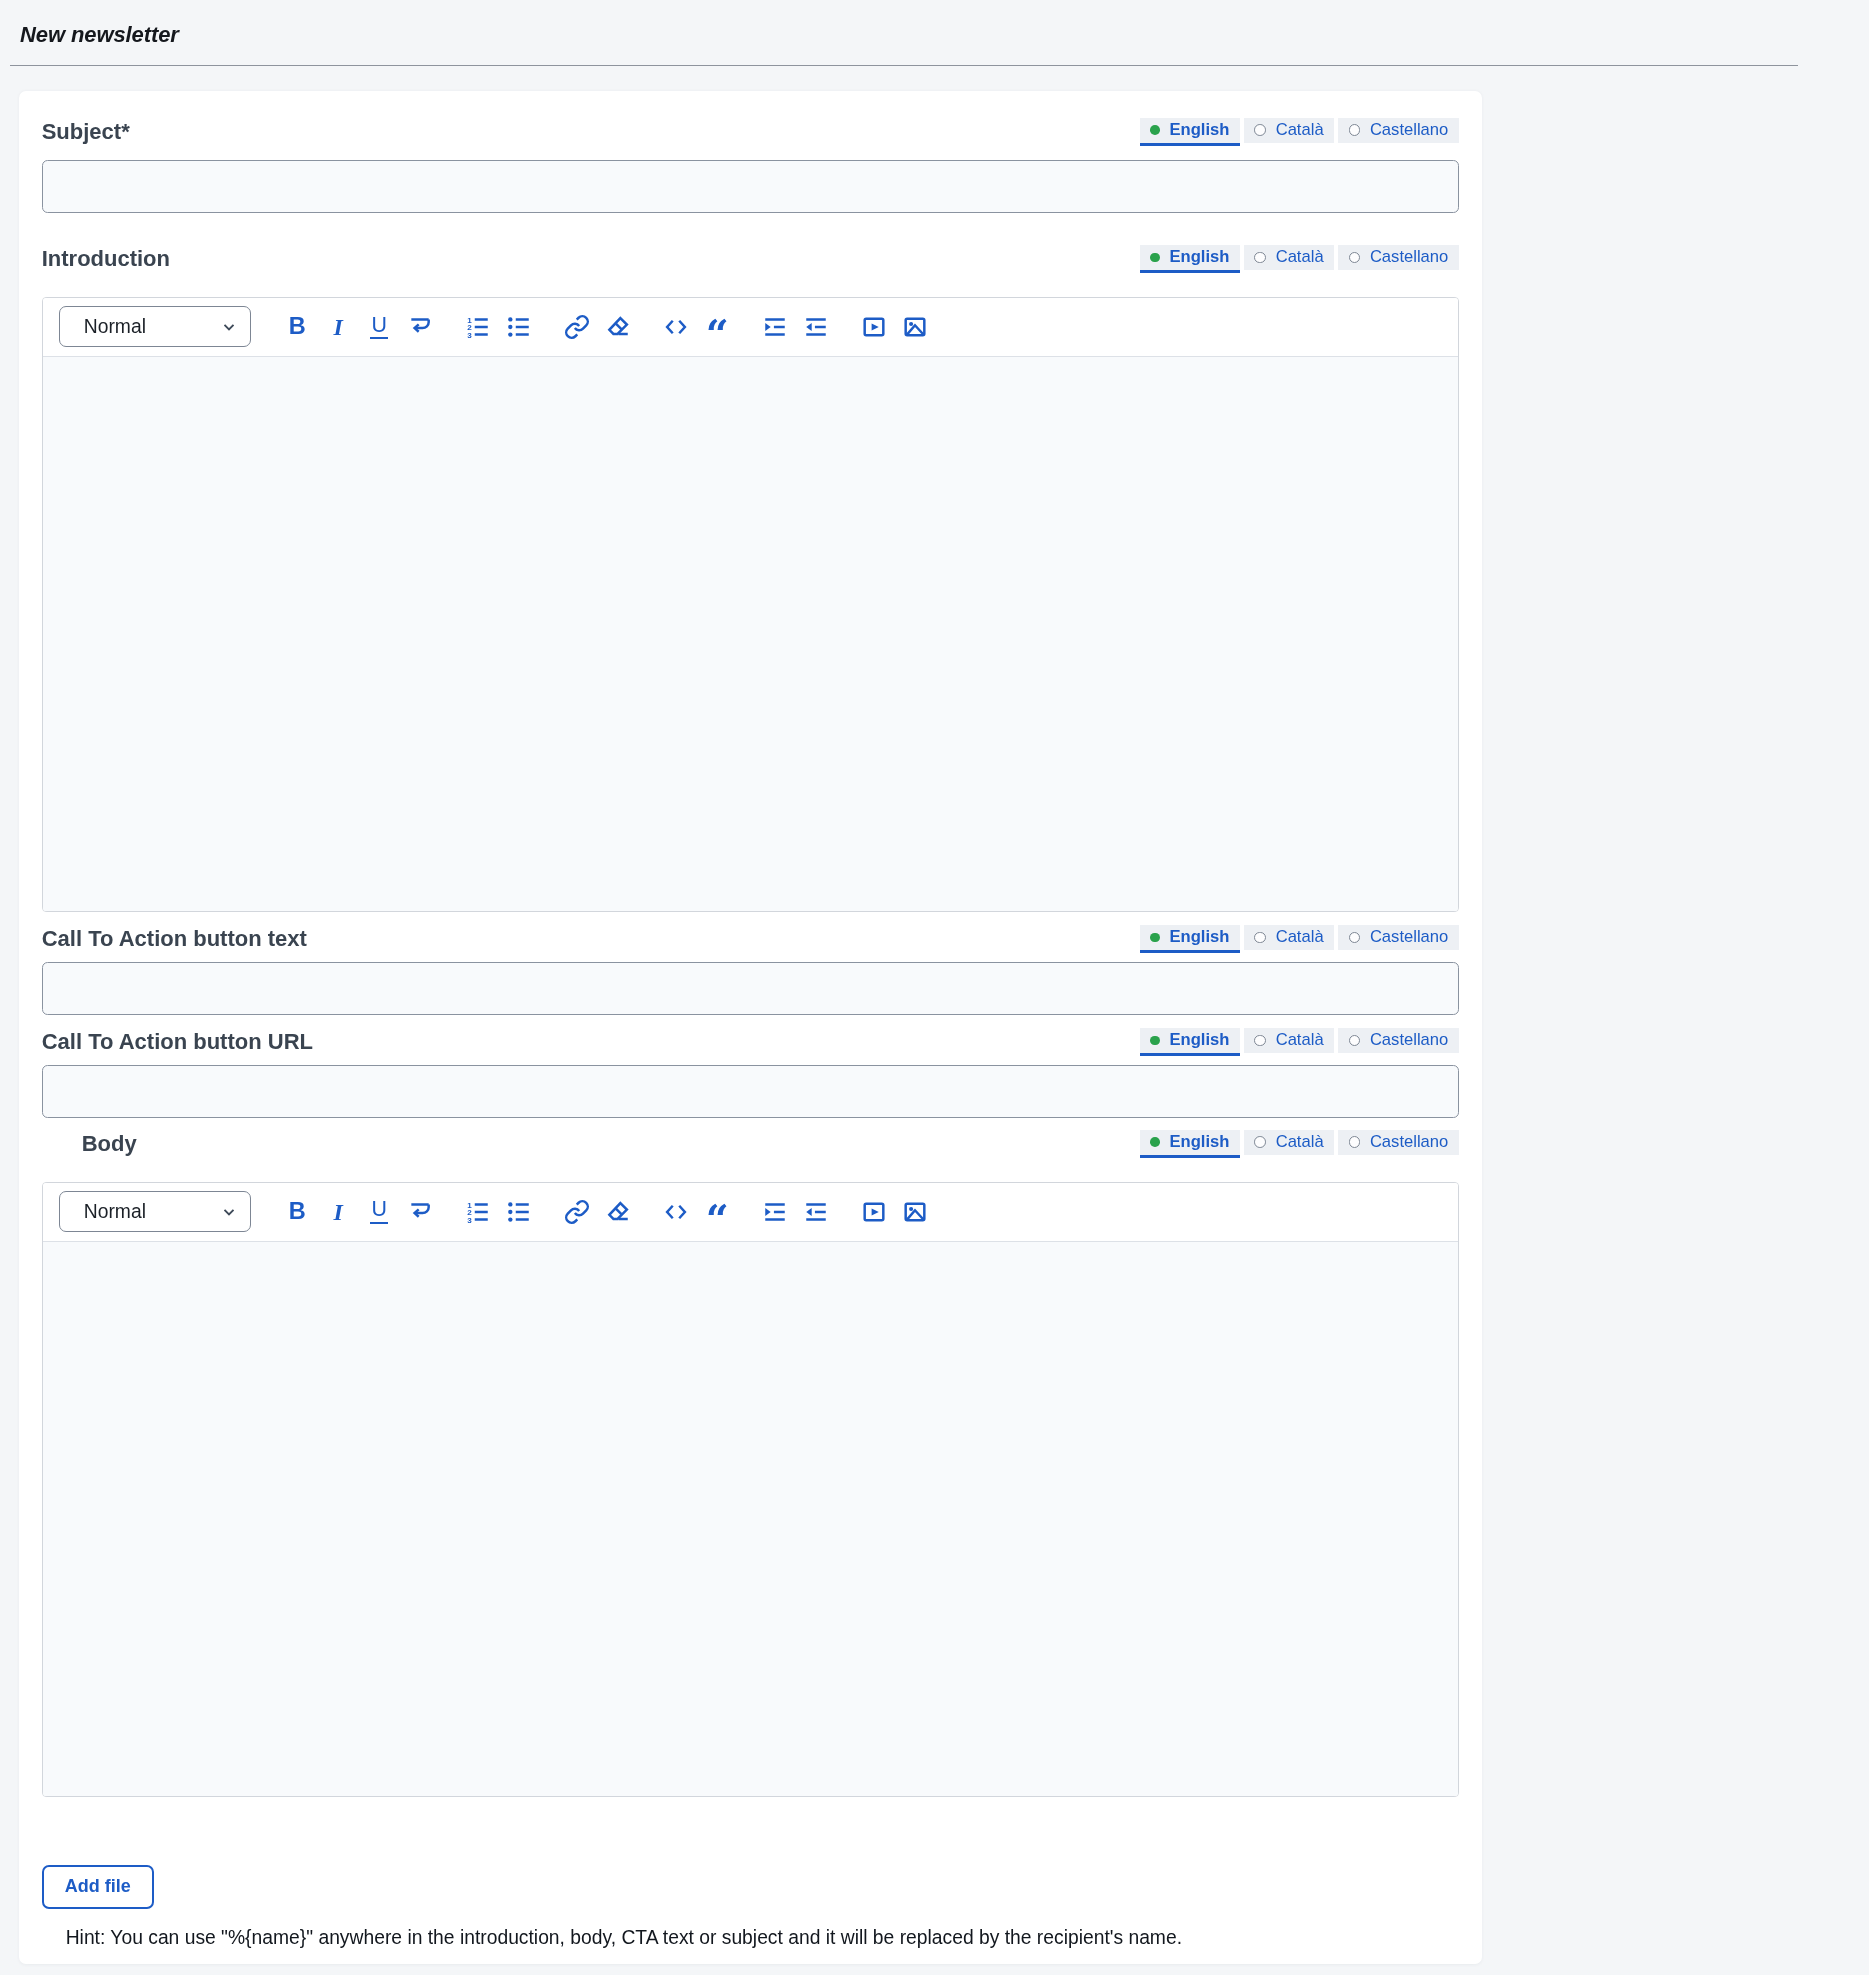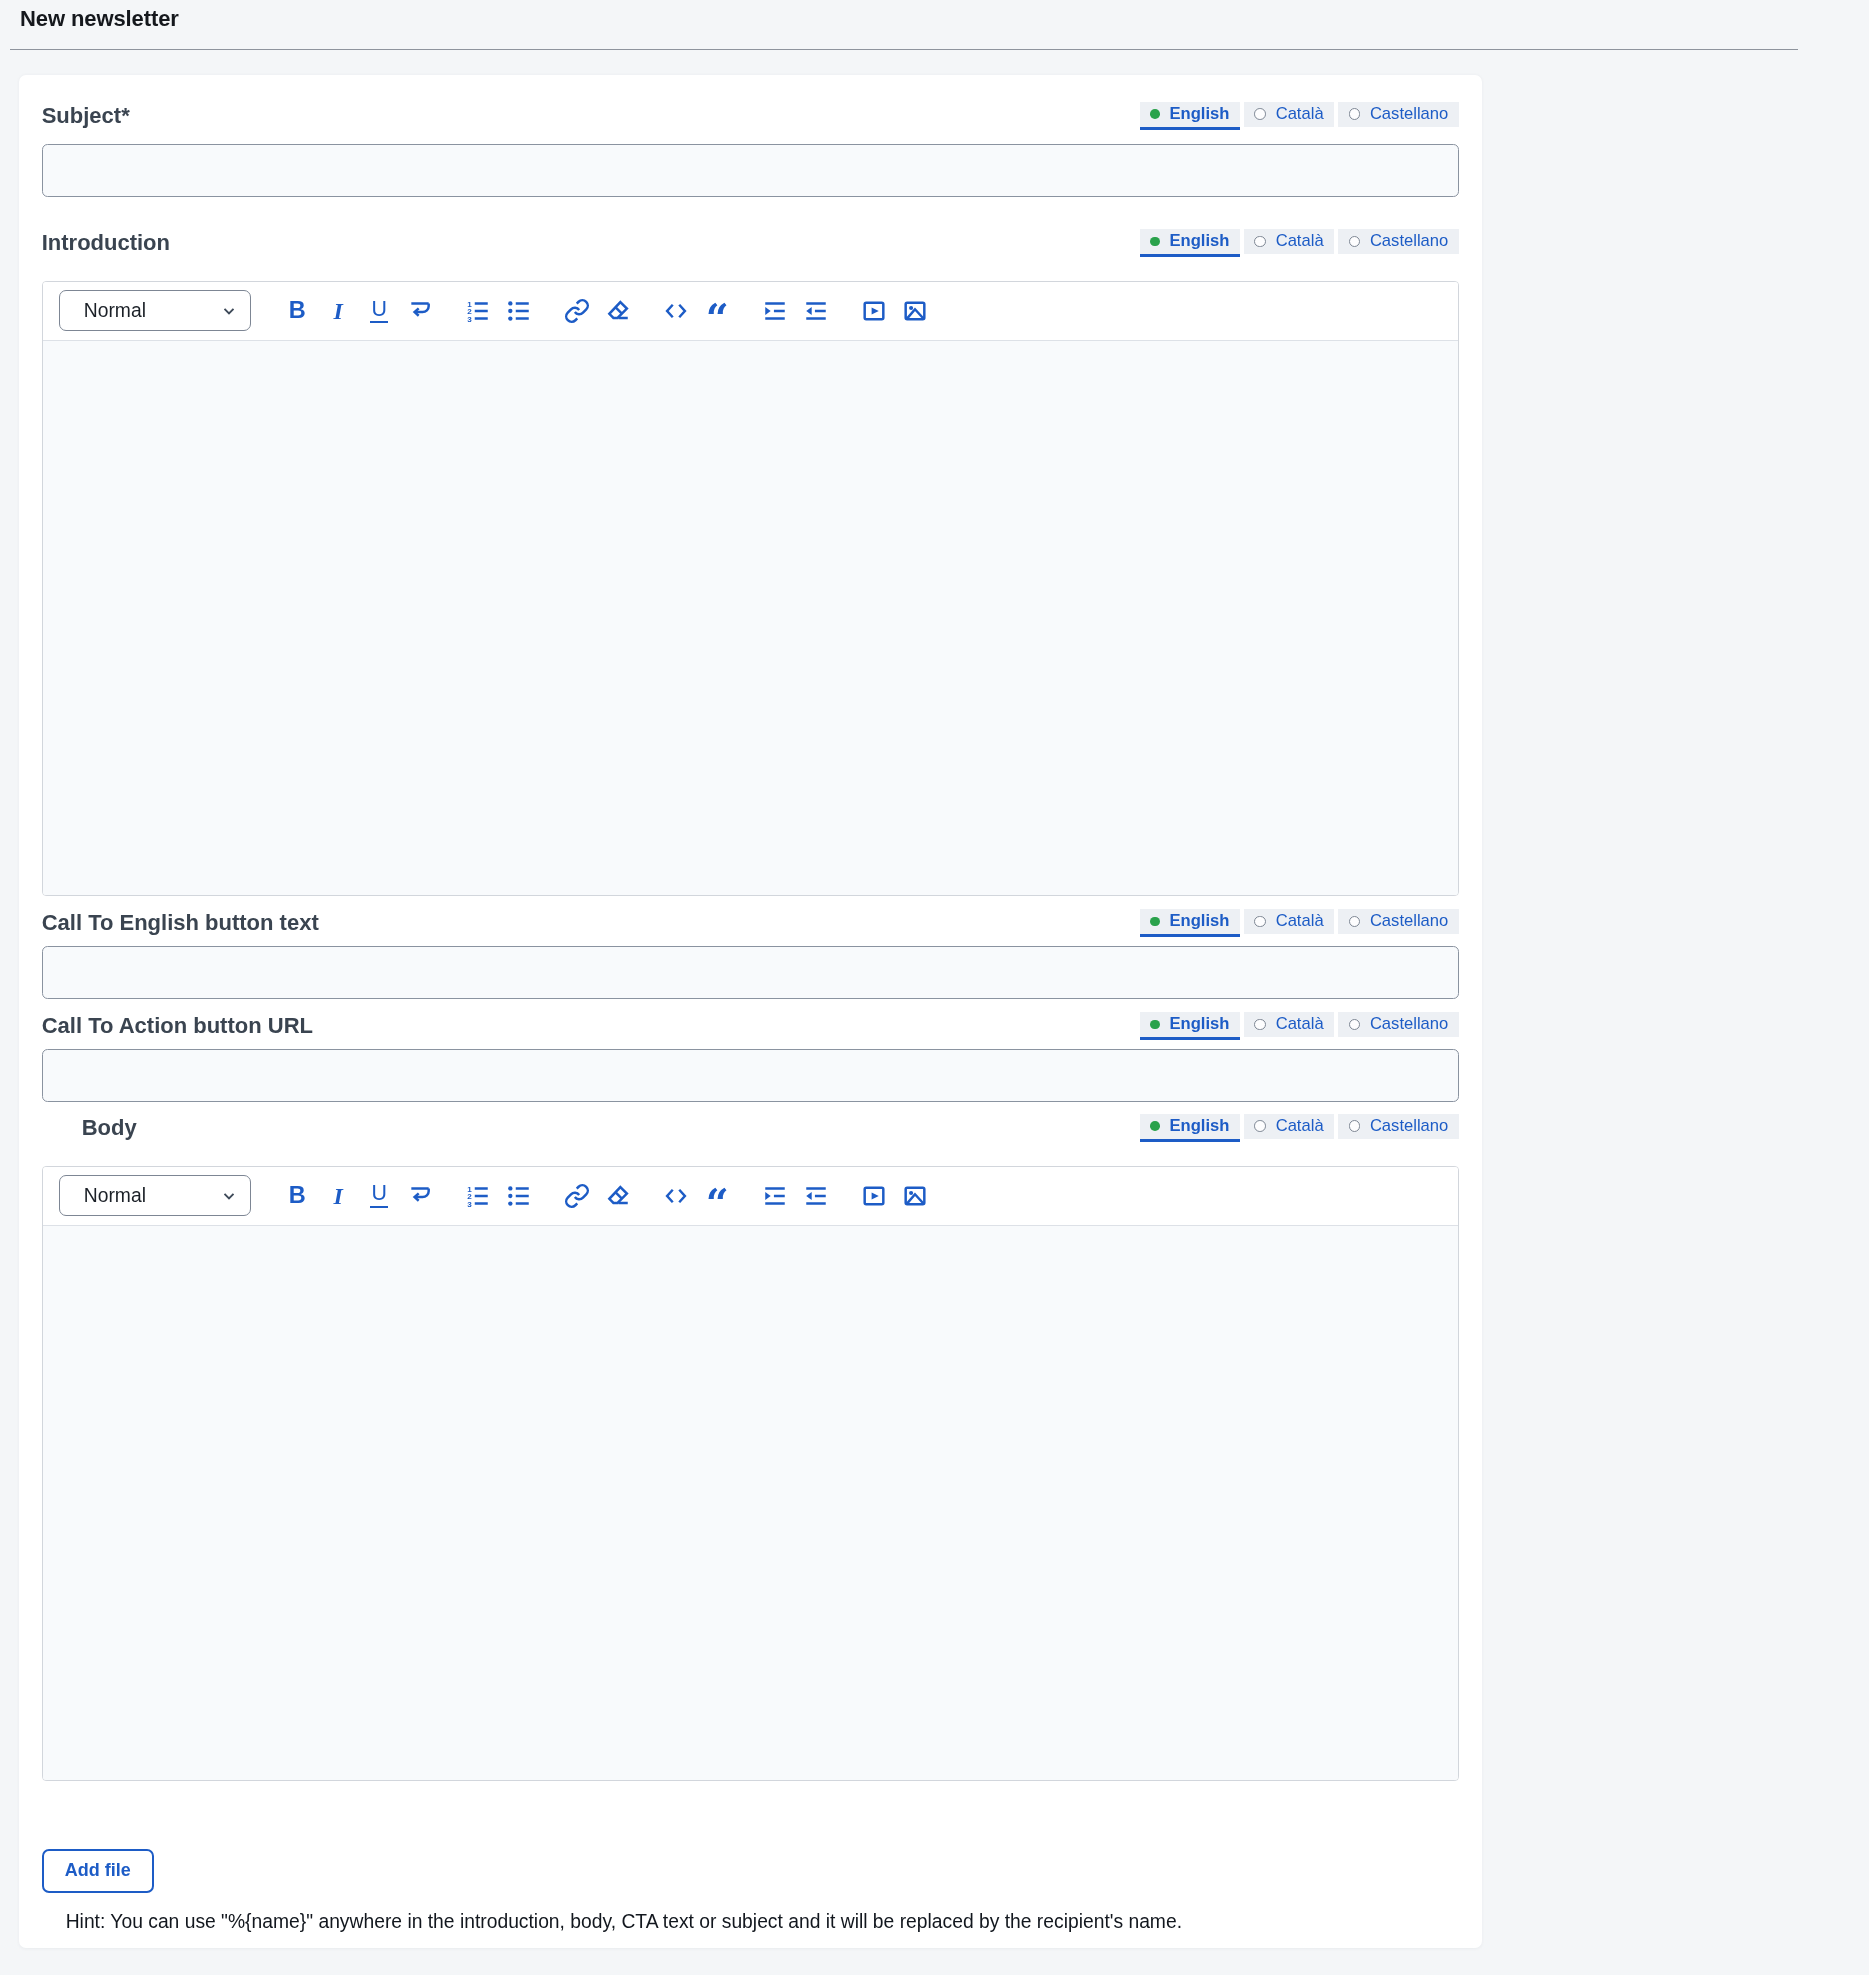--- a/index.html
+++ b/index.html
@@ -8,21 +8,21 @@
     --page-bg:#f4f6f8;
     --field-bg:#f8fafc;
     --label:#3a4450;
     --input-border:#8a93a0;
     --editor-border:#d2d6dc;
     --chip-bg:#edf0f4;
   }
   *{margin:0;padding:0;box-sizing:border-box;}
   html,body{width:1870px;height:1975px;background:var(--page-bg);
     font-family:"Liberation Sans",sans-serif;-webkit-font-smoothing:antialiased;}
-  .header{padding:6px 0 0 20px;}
+  .header{padding:22px 0 0 20px;font-style:italic;}
   .page-title{font-size:22px;font-weight:700;color:#15181d;letter-spacing:-0.1px;}
   .divider{border:none;border-top:1.4px solid #8e949d;margin:16.6px 0 0 10.4px;width:1788px;}
   .card{margin:25px 0 0 18.7px;width:1463px;height:1873px;background:#fff;border-radius:7px;
     box-shadow:0 0.7px 3.5px rgba(20,30,50,.05);padding:25px 23px 0 23px;}
   .field-head{display:flex;justify-content:space-between;align-items:center;height:32px;}
   .field-label{font-size:22px;font-weight:600;color:var(--label);}
   .lang-tabs{display:flex;gap:4.1px;align-items:flex-start;justify-content:flex-end;}
   .lang-tab{display:flex;align-items:center;gap:9.7px;padding:0 10.4px;height:28px;
     background:var(--chip-bg);background-clip:padding-box;color:var(--accent);font-size:16.6px;
     border-bottom:3.5px solid transparent;cursor:pointer;}
@@ -200,21 +200,21 @@
               <circle class="fl" cx="8.4" cy="9.2" r="1.9"></circle>
               <path d="M4.6 19l7.4-8.6 8.4 9.2"></path>
             </svg>
         </button>
       </div>
     </div>
     <div class="editor-content"></div>
   </div>
 
   <div class="field-head mt16">
-    <span class="field-label">Call To English button text</span>
+    <span class="field-label">Call To Action button text</span>
     <div class="lang-tabs">
       <div class="lang-tab active">
         <span class="dot"></span>
         <span>English</span>
       </div>
       <div class="lang-tab">
         <span class="ring"></span>
         <span>Català</span>
       </div>
       <div class="lang-tab">

